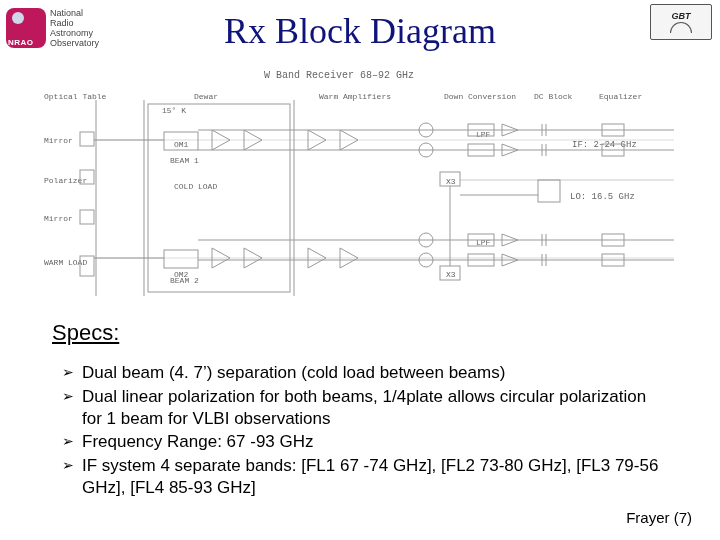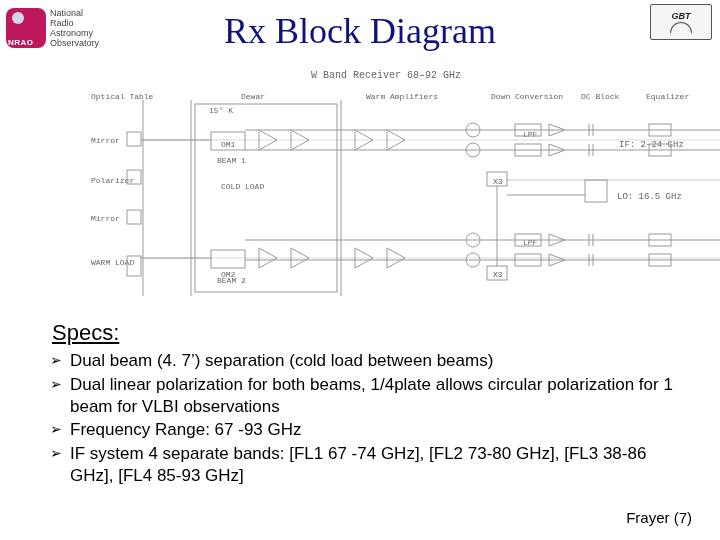--- a/index.html
+++ b/index.html
@@ -94,37 +94,36 @@
   }
   .diagram {
     position: absolute;
     left: 44px;
     top: 70px;
     width: 630px;
     height: 238px;
     font-family: "Courier New", monospace;
     font-size: 8px;
     color: #555;
-    margin-left: 47px;
   }
   .diagram svg { position:absolute; inset:0; }
   .dlabel{ position:absolute; font-size:8px; color:#666; white-space:nowrap;}
   .specs {
     position: absolute;
     left: 44px;
     top: 320px;
     width: 640px;
   }
   .specs-heading {
     font-size: 22px;
     text-decoration: underline;
     margin: 0 0 4px 8px;
   }
   .specs-list {
-    margin: 4px;
+    margin: 16px;
     padding-left: 22px;
     font-size: 17px;
     line-height: 1.28;
   }
   .specs-list li {
     list-style: none;
     position: relative;
     margin-bottom: 2px;
   }
   .specs-list li::before {
@@ -272,17 +271,17 @@
     </g>
   </svg>
 </div>
 
 <div class="specs">
   <div class="specs-heading">Specs:</div>
   <ul class="specs-list">
     <li>Dual beam (4. 7’) separation (cold load between beams)</li>
     <li>Dual linear polarization for both beams, 1/4plate allows circular polarization for 1 beam for VLBI observations</li>
     <li>Frequency Range: 67 -93 GHz</li>
-    <li>IF system 4 separate bands: [FL1 67 -74 GHz], [FL2 73-80 GHz], [FL3 38-86 GHz],  [FL4 85-93 GHz]</li>
+    <li>IF system 4 separate bands: [FL1 67 -74 GHz], [FL2 73-80 GHz], [FL3 79-56 GHz],  [FL4 85-93 GHz]</li>
   </ul>
 </div>
 
 <div class="footer">Frayer  (7)</div>
 
 </body></html>

